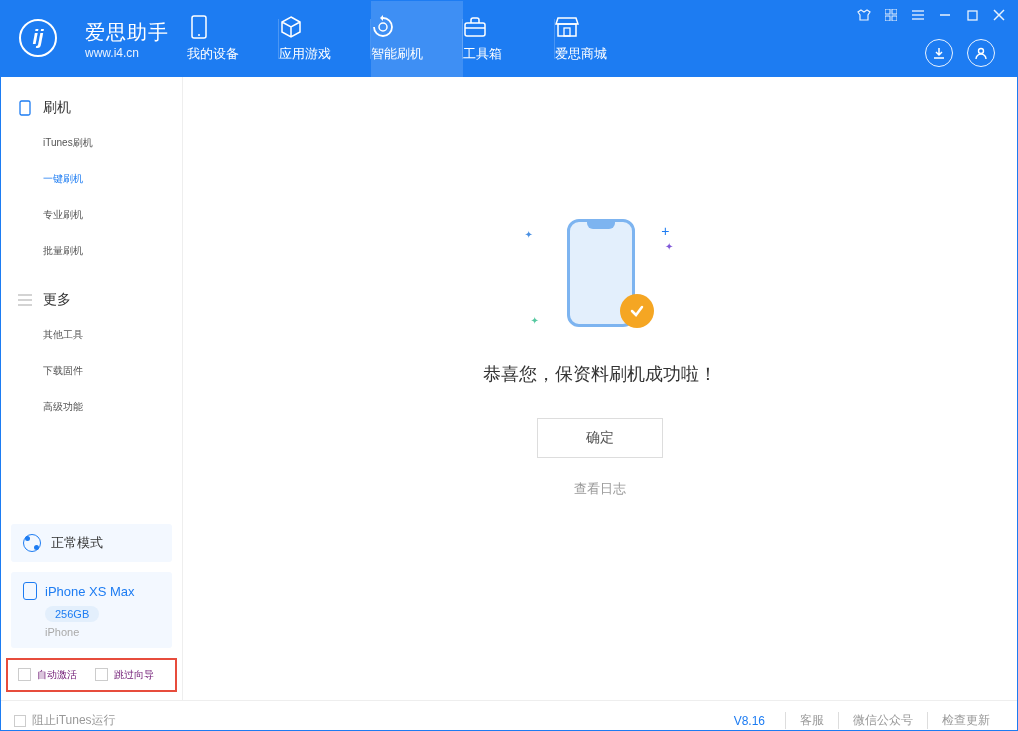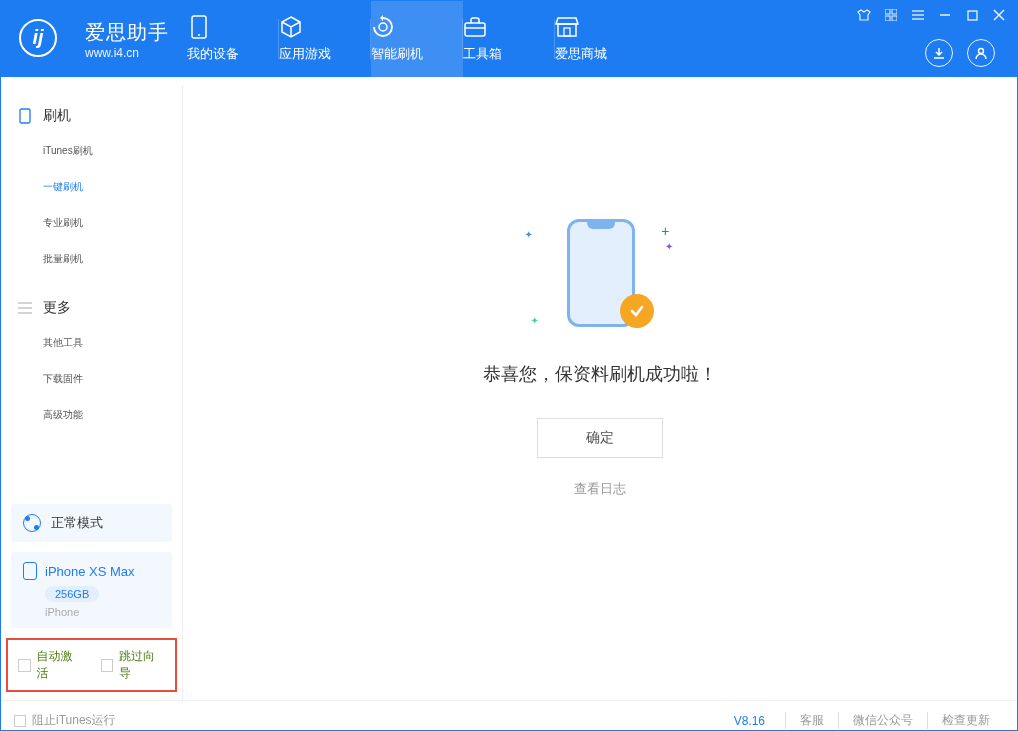--- a/index.html
+++ b/index.html
@@ -21,42 +21,42 @@
 .nav-label { font-size: 13px; }
 
 .win-controls { position: absolute; top: 6px; right: 10px; display: flex; gap: 11px; align-items: center; }
 .win-btn { width: 16px; height: 16px; cursor: pointer; opacity: 0.9; display: flex; align-items: center; justify-content: center; }
 
 .header-icons { position: absolute; right: 22px; top: 38px; display: flex; gap: 14px; }
 .h-icon { width: 28px; height: 28px; border: 1.5px solid rgba(255,255,255,0.9); border-radius: 50%; display: flex; align-items: center; justify-content: center; cursor: pointer; }
 
 
 .body { display: flex; height: calc(100% - 76px - 30px); }
-.sidebar { width: 182px; border-right: 1px solid #eee; display: flex; flex-direction: column; margin-top: 8px; }
+.sidebar { width: 182px; border-right: 1px solid #eee; display: flex; flex-direction: column; }
 .side-section { padding: 14px 0 0 0; }
 .side-header { display: flex; align-items: center; padding: 8px 16px; font-size: 14px; color: #333; font-weight: 500; }
 .side-header-icon { width: 16px; height: 16px; margin-right: 10px; display: flex; align-items: center; justify-content: center; }
 .side-item { padding: 11px 16px 11px 42px; font-size: 10px; color: #555; cursor: pointer; }
 .side-item.active { color: #1d7cf2; }
 
 .side-bottom { margin-top: auto; }
 .mode-box { margin: 0 10px 10px; background: #f3f8ff; border-radius: 3px; padding: 10px 12px; display: flex; align-items: center; font-size: 13px; color: #333; }
 .mode-icon { width: 18px; height: 18px; border: 1.5px solid #1d7cf2; border-radius: 50%; margin-right: 10px; position: relative; }
 .mode-icon::before, .mode-icon::after { content: ""; position: absolute; width: 5px; height: 5px; border-radius: 50%; background: #1d7cf2; }
 .mode-icon::before { top: 1px; left: 1px; }
 .mode-icon::after { bottom: 1px; right: 1px; }
 
 .device-box { margin: 0 10px 10px; background: #f3f8ff; border-radius: 3px; padding: 10px 12px; }
 .device-row1 { display: flex; align-items: center; font-size: 13px; color: #1d7cf2; font-weight: 500; }
 .device-icon { width: 14px; height: 18px; border: 1.5px solid #1d7cf2; border-radius: 3px; margin-right: 8px; }
 .device-badge { display: inline-block; background: #e3effc; color: #1d7cf2; font-size: 11px; padding: 2px 10px; border-radius: 10px; margin: 6px 0 4px 22px; }
 .device-type { font-size: 11px; color: #aaa; margin-left: 22px; }
 
 .opt-row { border: 2px solid #e74c3c; margin: 0 5px 8px; padding: 8px 10px; display: flex; gap: 18px; }
-.opt { display: flex; align-items: center; font-size: 12px; color: #4d7c0f; }
+.opt { display: flex; font-size: 10px; color: #701a75; }
 .opt-check { width: 13px; height: 13px; border: 1px solid #ccc; margin-right: 6px; }
 
 
 .main { flex: 1; display: flex; flex-direction: column; align-items: center; justify-content: center; padding-bottom: 60px; }
 .phone-illustration { position: relative; width: 95px; height: 115px; margin-bottom: 28px; }
 .phone-body { position: absolute; left: 14px; top: 0; width: 68px; height: 108px; border: 3px solid #7db4f0; border-radius: 12px; background: #e3effc; }
 .phone-notch { position: absolute; top: -3px; left: 50%; transform: translateX(-50%); width: 28px; height: 10px; background: #7db4f0; border-radius: 0 0 6px 6px; }
 .phone-check { position: absolute; right: -6px; bottom: 6px; width: 34px; height: 34px; background: #f5a623; border-radius: 50%; display: flex; align-items: center; justify-content: center; }
 .sparkle { position: absolute; font-size: 14px; color: #8058d8; }
 .sparkle.s1 { left: -28px; top: 10px; color: #4a90e2; font-size: 10px; }

